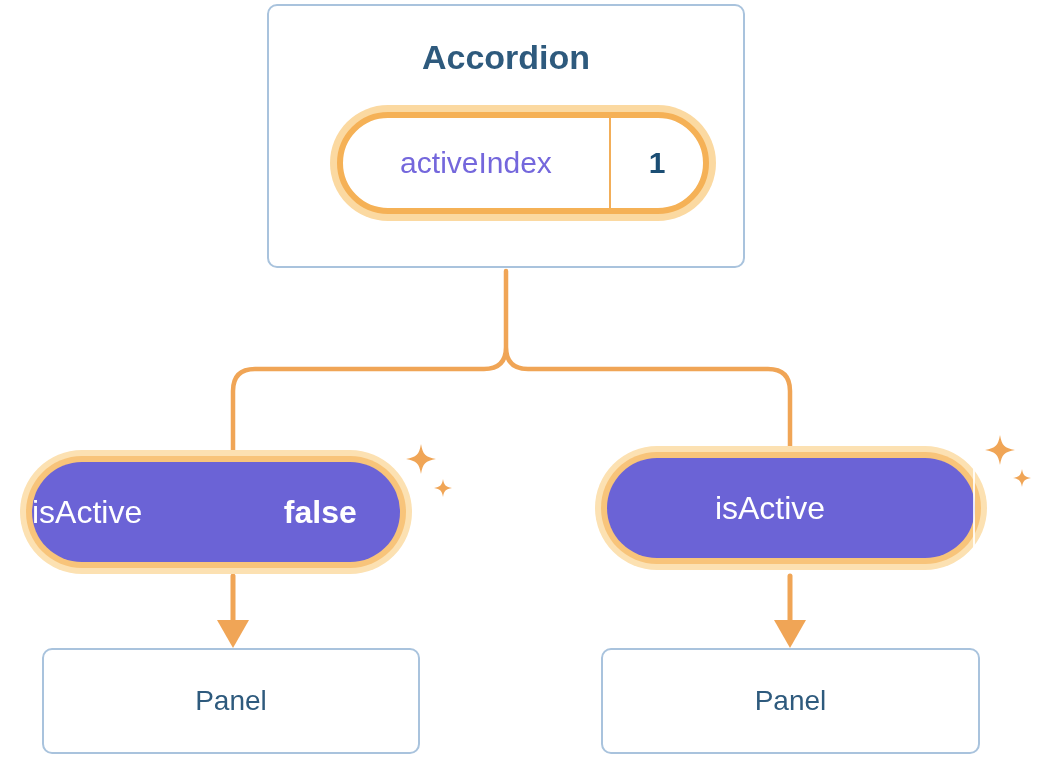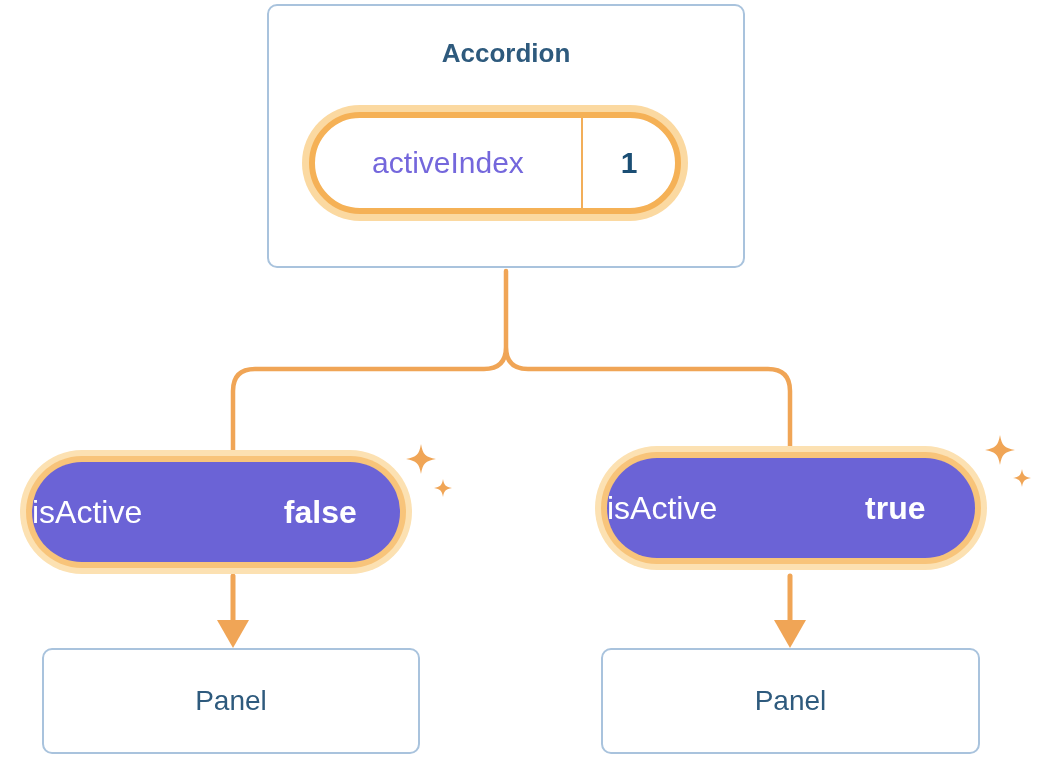--- a/index.html
+++ b/index.html
@@ -26,33 +26,33 @@
     position: absolute;
     background: #ffffff;
     border: 2px solid #a9c3dd;
     border-radius: 10px;
     box-sizing: border-box;
   }
   .accordion-card { left: 267px; top: 4px; width: 478px; height: 264px; }
   .card-title {
     margin-top: 32px;
     text-align: center;
-    font-size: 26px;
+    font-size: 34px;
     font-weight: 600;
     color: #2e5a7d;
   }
   .pill {
     position: absolute;
     display: flex;
     align-items: stretch;
     border-radius: 999px;
     box-sizing: border-box;
   }
   .pill-light {
-    left: 309px; top: 112px;
+    left: 337px; top: 112px;
     width: 372px; height: 102px;
     background: #ffffff;
     border: 6px solid #f5b156;
     box-shadow: 0 0 0 7px #fbd9a1;
   }
   .pill-light .pill-label {
     flex: 1;
     display: flex; align-items: center; justify-content: center;
     font-size: 30px;
     color: #7467dc;
@@ -148,21 +148,20 @@
 
   <div class="pill pill-purple pos-left">
     <span class="pill-label">isActive</span>
     <span class="pill-divider"></span>
     <span class="pill-value">false</span>
   </div>
 
   <div class="pill pill-purple pos-right">
     <span class="pill-label">isActive</span>
     <span class="pill-divider"></span>
-    <span class="pill-value">true</span>
   </div>
 
   <div class="card panel-box pos-left">
     <span class="panel-title">Panel</span>
   </div>
 
   <div class="card panel-box pos-right">
     <span class="panel-title">Panel</span>
   </div>
 

